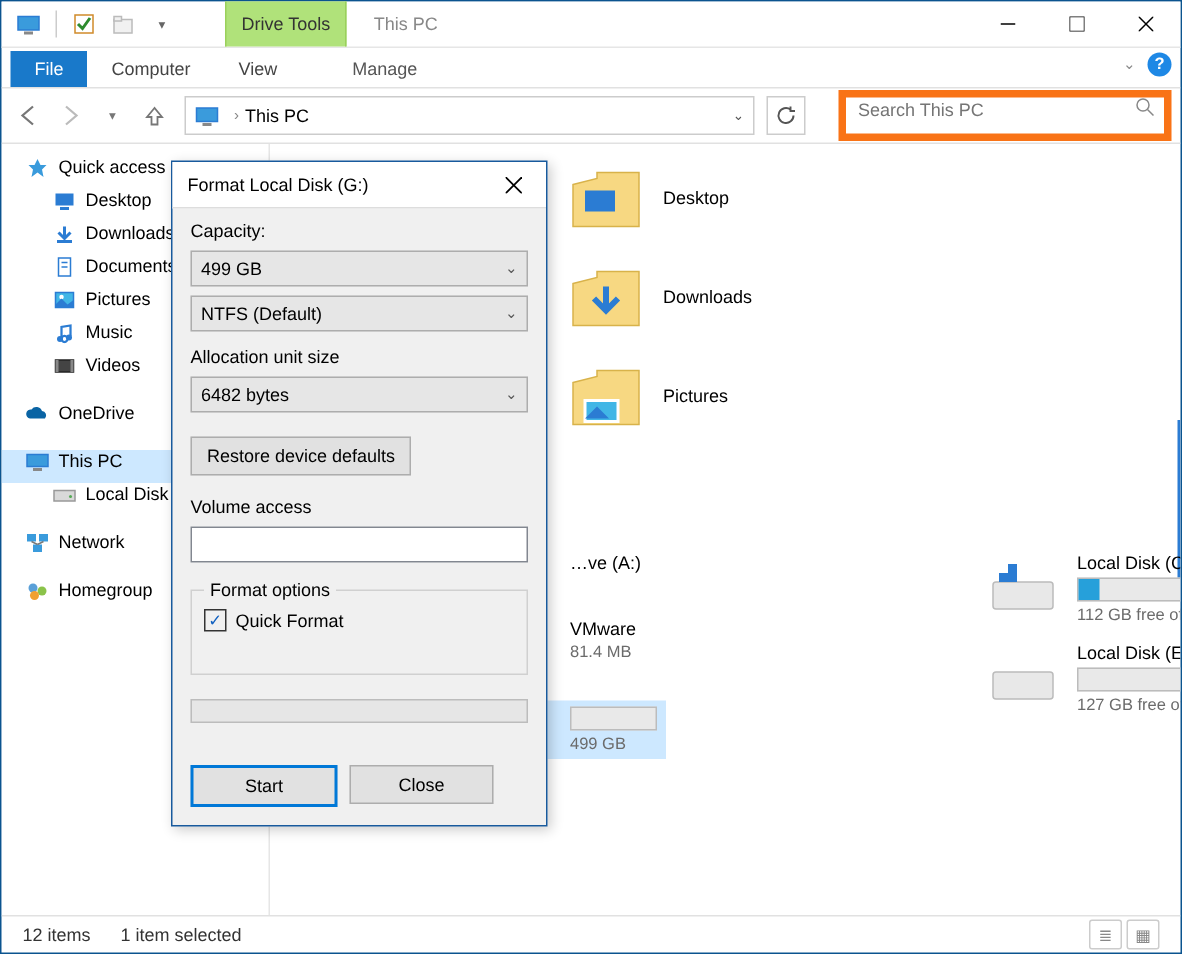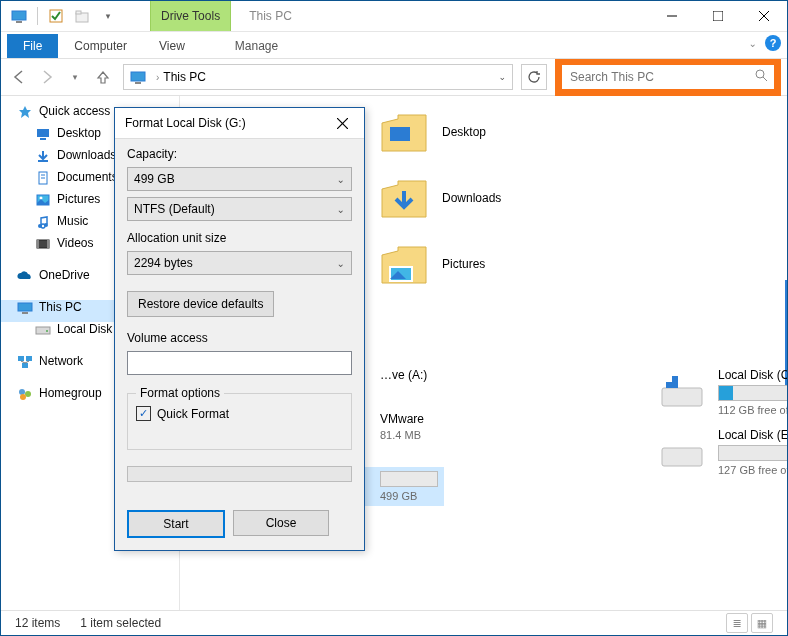--- a/index.html
+++ b/index.html
@@ -21,21 +21,21 @@
 .help-caret{color:#888;font-size:10px}
 .help-q{width:16px;height:16px;border-radius:50%;background:#1e88e5;color:#fff;display:flex;align-items:center;justify-content:center;font-size:11px;font-weight:bold}
 .navbar{height:36px;display:flex;align-items:center;border-bottom:1px solid #e1e1e1;padding:0 6px;gap:4px}
 .nav-btn{width:24px;height:24px;display:flex;align-items:center;justify-content:center;color:#888}
 .addrbar{flex:1;height:24px;border:1px solid #ccc;display:flex;align-items:center;margin:0 4px}
 .pc-ico{width:20px;height:20px;margin:0 4px;display:flex;align-items:center;justify-content:center}
 .addr-sep{color:#888;margin:0 4px;font-size:10px}
 .addr-text{color:#000}
 .addr-drop{margin-left:auto;padding:0 6px;color:#555;font-size:9px}
 .refresh-btn{width:24px;height:24px;border:1px solid #ccc;display:flex;align-items:center;justify-content:center;color:#555}
-.searchbox{width:200px;height:24px;border:7px solid #f97316;display:flex;align-items:center;padding:0 6px;color:#888;margin-left:4px}
+.searchbox{width:200px;height:24px;border:5px solid #f97316;display:flex;align-items:flex-start;padding:0 6px;color:#888;margin-left:18px}
 .searchbox input{border:none;outline:none;flex:1;font-size:12px;color:#000;background:transparent}
 .search-ico{color:#888}
 .body{flex:1;display:flex;overflow:hidden}
 .sidebar{width:178px;border-right:1px solid #e6e6e6;padding-top:8px;overflow:hidden;background:#fff}
 .sb-item{height:22px;display:flex;align-items:flex-start;padding-left:16px;gap:6px;white-space:nowrap}
 .sb-item.child{padding-left:34px}
 .sb-item.sel{background:#cde8ff}
 .sb-gap{height:10px}
 .sb-ico{width:16px;height:16px;display:flex;align-items:center;justify-content:center;flex-shrink:0}
 .content{flex:1;position:relative;overflow:hidden}
@@ -425,21 +425,21 @@
           <span class="dlg-sel-arrow">⌄</span>
         </div>
 
       <div class="dlg-select">
           <span>NTFS (Default)</span>
           <span class="dlg-sel-arrow">⌄</span>
         </div>
 
       <span class="dlg-label" style="margin-top:4px">Allocation unit size</span>
       <div class="dlg-select">
-          <span>2294 bytes</span>
+          <span>6482 bytes</span>
           <span class="dlg-sel-arrow">⌄</span>
         </div>
 
       <div style="margin-top:10px"><span class="dlg-btn">Restore device defaults</span></div>
 
       <span class="dlg-label" style="margin-top:8px">Volume access</span>
       <input class="dlg-input" value="" style="">
 
       <div class="dlg-group" style="margin-top:12px">
         <span class="dlg-group-title">Format options</span>

